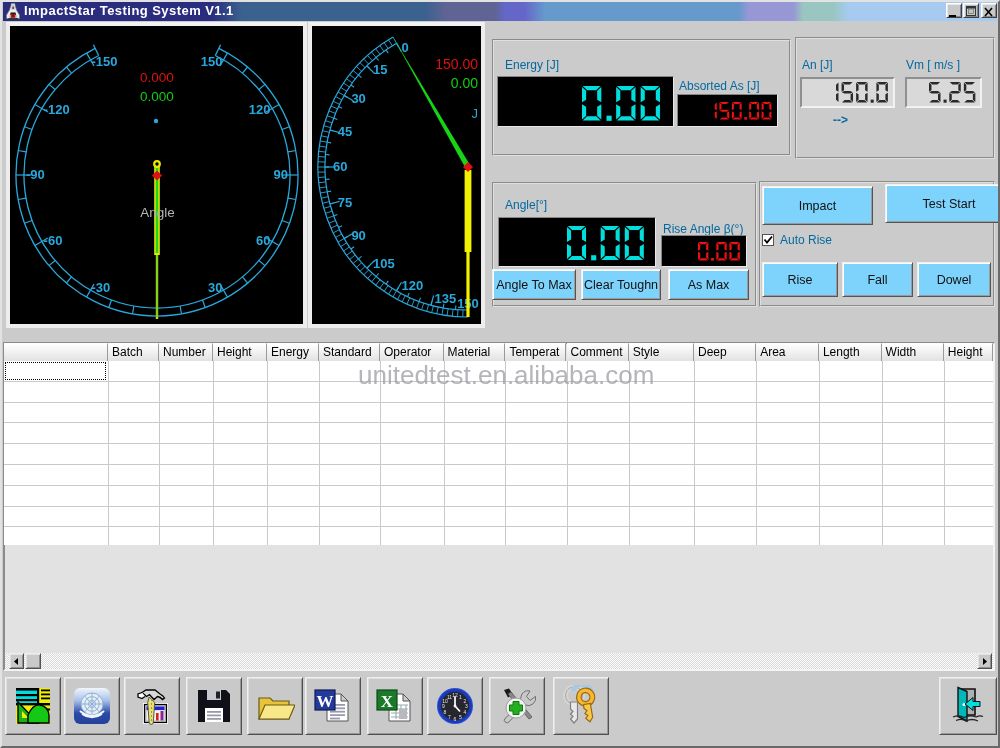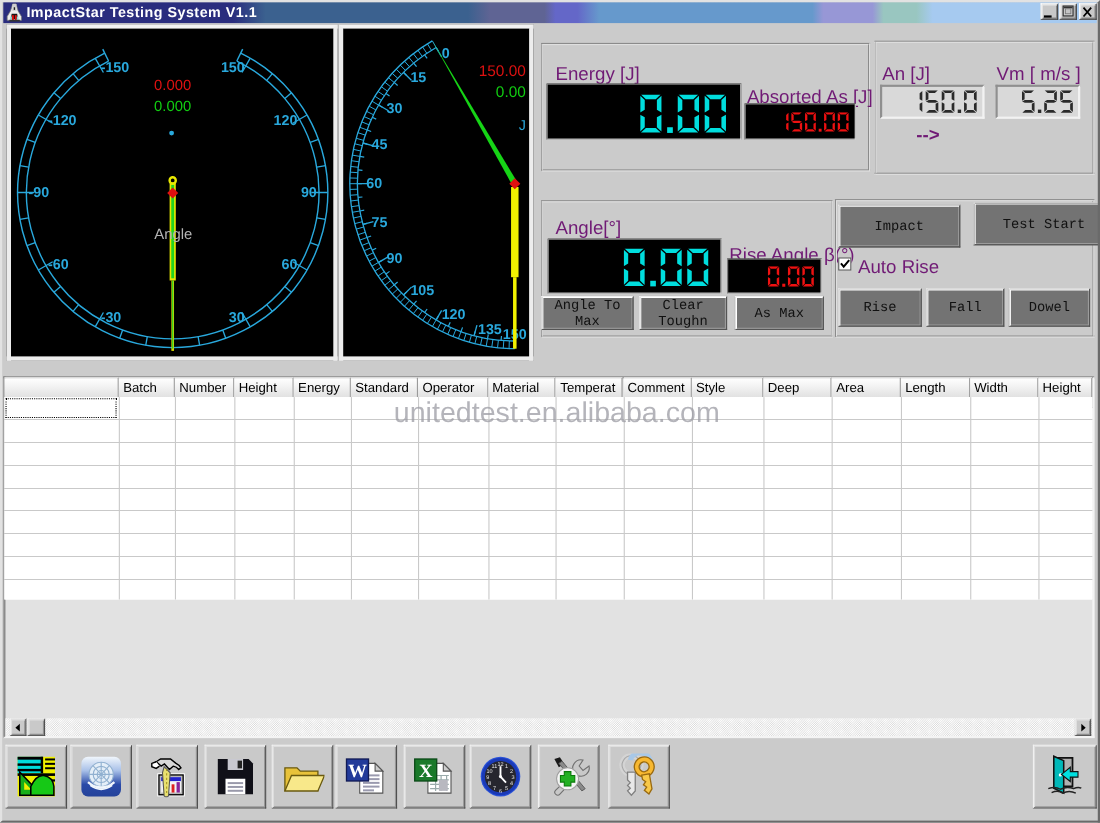--- a/index.html
+++ b/index.html
@@ -10,26 +10,26 @@
 .titlebar{position:absolute;left:3px;top:2px;width:994px;height:19px;
  background:linear-gradient(90deg,#2a2d7e 0%,#2a2d7e 21%,#3b618f 24%,#3b618f 42.5%,#5f6494 44.5%,#5f6494 49.5%,#6467c8 50.5%,#6467c8 52.5%,#6699cc 54.5%,#6699cc 74%,#9797d6 75%,#9797d6 79.5%,#99c6c0 80.5%,#99c6c0 83.5%,#a6caf0 85%,#a6caf0 100%);}
 .title-text{position:absolute;left:24px;top:2.5px;color:#fff;font-size:13px;font-weight:bold;
  letter-spacing:0.45px;white-space:nowrap;font-family:"Liberation Sans",sans-serif}
 .tbtn{position:absolute;top:3px;width:16px;height:15px;background:#c8c8c8;
  border-top:1px solid #fff;border-left:1px solid #fff;border-right:1px solid #404040;border-bottom:1px solid #404040;
  box-shadow:inset 1px 1px 0 #e8e8e8, inset -1px -1px 0 #888}
 .gaugebox{position:absolute;background:#000;border:4px solid #ededed;border-top-color:#f2f2f2}
 .panel{position:absolute;border:2px groove #dfdfdf;}
 .lcd{position:absolute;background:#000;border:1px solid #868686;border-right-color:#e9e9e9;border-bottom-color:#e9e9e9}
-.lbl{position:absolute;font-size:17px;color:#701a75;white-space:nowrap}
+.lbl{position:absolute;font-size:12px;color:#0369a1;white-space:nowrap}
 .disp{position:absolute;background:#d9d9d9;border-top:2px solid #8f8f8f;border-left:2px solid #8f8f8f;border-bottom:2px solid #f2f2f2;border-right:2px solid #f2f2f2}
-.btn{position:absolute;background:#737373;color:#111;font-size:12.5px;text-align:center;
+.btn{position:absolute;background:#7dd3fc;color:#111;font-size:12.5px;text-align:center;
  border:1px solid;border-color:#efefef #555 #555 #efefef;
  box-shadow:inset 1px 1px 0 #fff, inset -1px -1px 0 #9b9b9b;
- display:flex;align-items:center;justify-content:center;font-family:Liberation Mono, monospace}
+ display:flex;align-items:center;justify-content:center;font-family:Liberation Sans, sans-serif}
 .toolbtn{position:absolute;top:677px;width:56px;height:58px;background:#c9c9c9;
  border:1px solid;border-color:#f0f0f0 #505050 #505050 #f0f0f0;
  box-shadow:inset 1px 1px 0 #dedede, inset -1px -1px 0 #989898;
  display:flex;align-items:center;justify-content:center}
 .hcell{position:absolute;top:343px;height:28px;background:linear-gradient(#ffffff,#d2d2d2);
  border-right:1px solid #9a9a9a;border-bottom:1px solid #8a8a8a;border-top:1px solid #fdfdfd;
  font-size:12px;color:#000;line-height:17px;padding-left:4px;overflow:hidden}
 .vline{position:absolute;top:361px;height:184px;width:1px;background:#c9c9c9}
 </style></head><body>
 <svg width="0" height="0" style="position:absolute">

